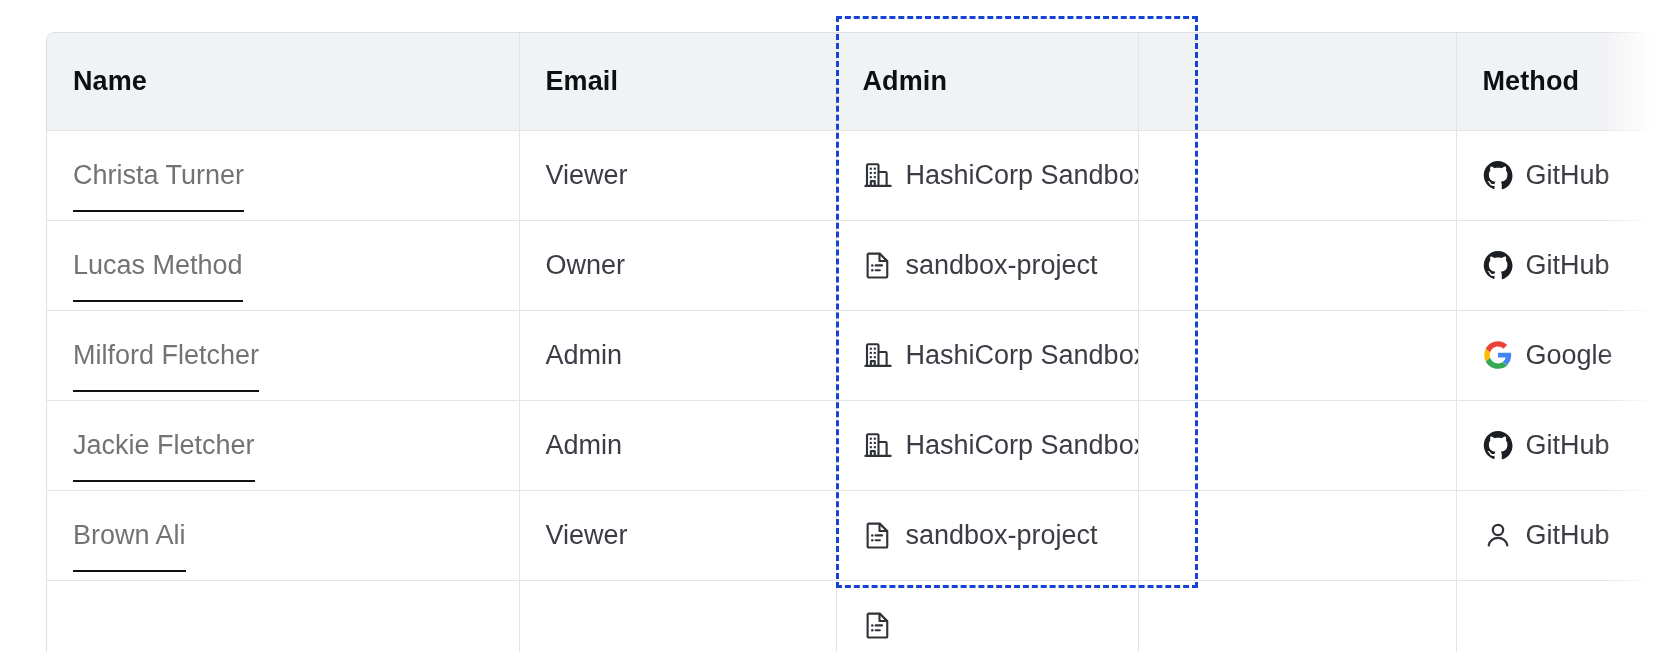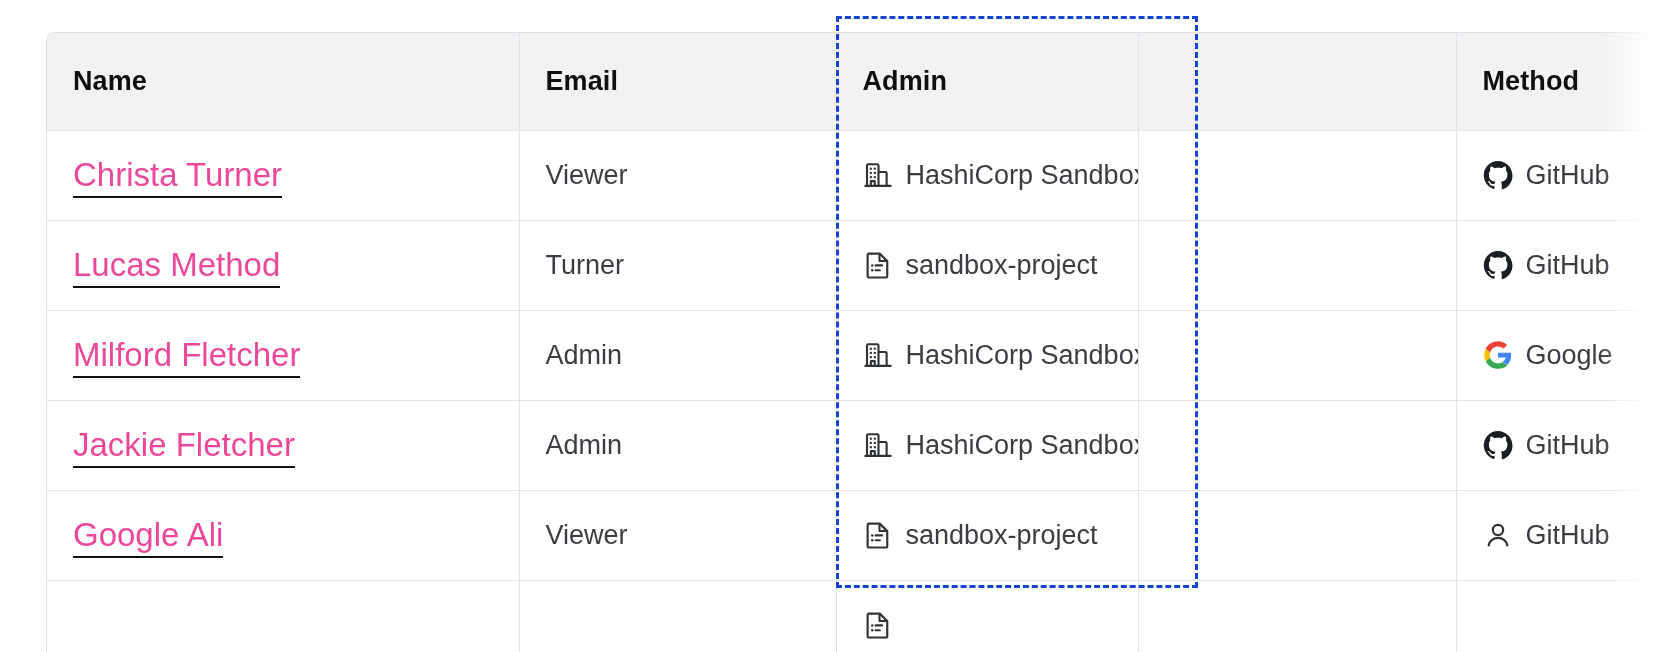--- a/index.html
+++ b/index.html
@@ -65,25 +65,25 @@
   tbody td {
     height: 90px;
     font-size: 27px;
     font-weight: normal;
     color: #3b3d45;
   }
   tbody tr:last-child td { border-bottom: 1px solid #e3e4e7; }
 
   
   .name-link {
-    color: #ec4899;
+    color: #737373;
     text-decoration: none;
     border-bottom: 2px solid #101114;
-    padding-bottom: 3px;
-    font-size: 33px;
+    padding-bottom: 20px;
+    font-size: 27px;
     cursor: pointer;
   }
 
   
   .cell-ic {
     display: flex;
     align-items: center;
     gap: 13px;
   }
   .cell-ic .lbl { color: #3b3d45; font-size: 27px; }
@@ -167,21 +167,21 @@
                   <svg width="30" height="30" viewBox="0 0 24 24">
                     <path fill="#1b1f23" d="M12 .8C5.7.8.6 5.9.6 12.2c0 5.1 3.3 9.4 7.8 10.9.6.1.8-.2.8-.5v-2c-3.2.7-3.8-1.4-3.8-1.4-.5-1.3-1.3-1.7-1.3-1.7-1-.7.1-.7.1-.7 1.1.1 1.7 1.2 1.7 1.2 1 1.7 2.7 1.2 3.4.9.1-.7.4-1.2.7-1.5-2.6-.3-5.3-1.3-5.3-5.8 0-1.3.5-2.3 1.2-3.2-.1-.3-.5-1.5.1-3.1 0 0 1-.3 3.2 1.2.9-.3 1.9-.4 2.9-.4s2 .1 2.9.4c2.2-1.5 3.2-1.2 3.2-1.2.6 1.6.2 2.8.1 3.1.8.9 1.2 1.9 1.2 3.2 0 4.5-2.7 5.5-5.3 5.8.4.4.8 1.1.8 2.2v3.3c0 .3.2.7.8.5 4.5-1.5 7.8-5.8 7.8-10.9C23.4 5.9 18.3.8 12 .8z"></path>
                   </svg>
                 </span>
                 <span class="lbl">GitHub</span>
               </div>
             </td>
           </tr>
           <tr>
             <td><a class="name-link">Lucas Method</a></td>
-            <td>Turner</td>
+            <td>Owner</td>
             <td>
               <div class="cell-ic">
                 <span class="ico">
                   <svg width="30" height="30" viewBox="0 0 24 24" fill="none">
                     <path d="M4.6 2.9h8.8l6 6v12.2c0 .5-.4.9-.9.9H4.6c-.5 0-.9-.4-.9-.9V3.8c0-.5.4-.9.9-.9z" stroke="#2f3237" stroke-width="1.7" stroke-linejoin="round"></path>
                     <path d="M13.2 3v5.8h5.9" stroke="#2f3237" stroke-width="1.7" stroke-linejoin="round"></path>
                     <circle cx="7.4" cy="12.3" r="1" fill="#2f3237"></circle>
                     <circle cx="7.4" cy="16.2" r="1" fill="#2f3237"></circle>
                     <path d="M10.1 12.3h5.1M10.1 16.2h3.4" stroke="#2f3237" stroke-width="1.7" stroke-linecap="round"></path>
                   </svg>
@@ -266,21 +266,21 @@
                 <span class="ico">
                   <svg width="30" height="30" viewBox="0 0 24 24">
                     <path fill="#1b1f23" d="M12 .8C5.7.8.6 5.9.6 12.2c0 5.1 3.3 9.4 7.8 10.9.6.1.8-.2.8-.5v-2c-3.2.7-3.8-1.4-3.8-1.4-.5-1.3-1.3-1.7-1.3-1.7-1-.7.1-.7.1-.7 1.1.1 1.7 1.2 1.7 1.2 1 1.7 2.7 1.2 3.4.9.1-.7.4-1.2.7-1.5-2.6-.3-5.3-1.3-5.3-5.8 0-1.3.5-2.3 1.2-3.2-.1-.3-.5-1.5.1-3.1 0 0 1-.3 3.2 1.2.9-.3 1.9-.4 2.9-.4s2 .1 2.9.4c2.2-1.5 3.2-1.2 3.2-1.2.6 1.6.2 2.8.1 3.1.8.9 1.2 1.9 1.2 3.2 0 4.5-2.7 5.5-5.3 5.8.4.4.8 1.1.8 2.2v3.3c0 .3.2.7.8.5 4.5-1.5 7.8-5.8 7.8-10.9C23.4 5.9 18.3.8 12 .8z"></path>
                   </svg>
                 </span>
                 <span class="lbl">GitHub</span>
               </div>
             </td>
           </tr>
           <tr>
-            <td><a class="name-link">Google Ali</a></td>
+            <td><a class="name-link">Brown Ali</a></td>
             <td>Viewer</td>
             <td>
               <div class="cell-ic">
                 <span class="ico">
                   <svg width="30" height="30" viewBox="0 0 24 24" fill="none">
                     <path d="M4.6 2.9h8.8l6 6v12.2c0 .5-.4.9-.9.9H4.6c-.5 0-.9-.4-.9-.9V3.8c0-.5.4-.9.9-.9z" stroke="#2f3237" stroke-width="1.7" stroke-linejoin="round"></path>
                     <path d="M13.2 3v5.8h5.9" stroke="#2f3237" stroke-width="1.7" stroke-linejoin="round"></path>
                     <circle cx="7.4" cy="12.3" r="1" fill="#2f3237"></circle>
                     <circle cx="7.4" cy="16.2" r="1" fill="#2f3237"></circle>
                     <path d="M10.1 12.3h5.1M10.1 16.2h3.4" stroke="#2f3237" stroke-width="1.7" stroke-linecap="round"></path>

